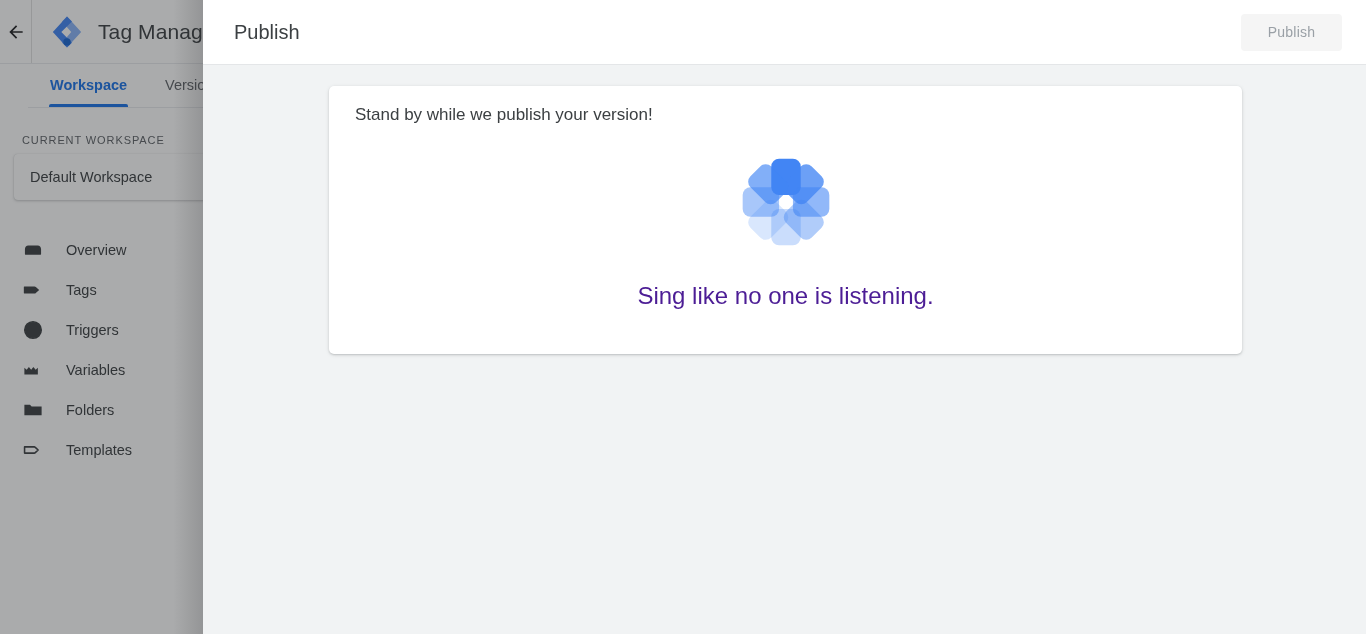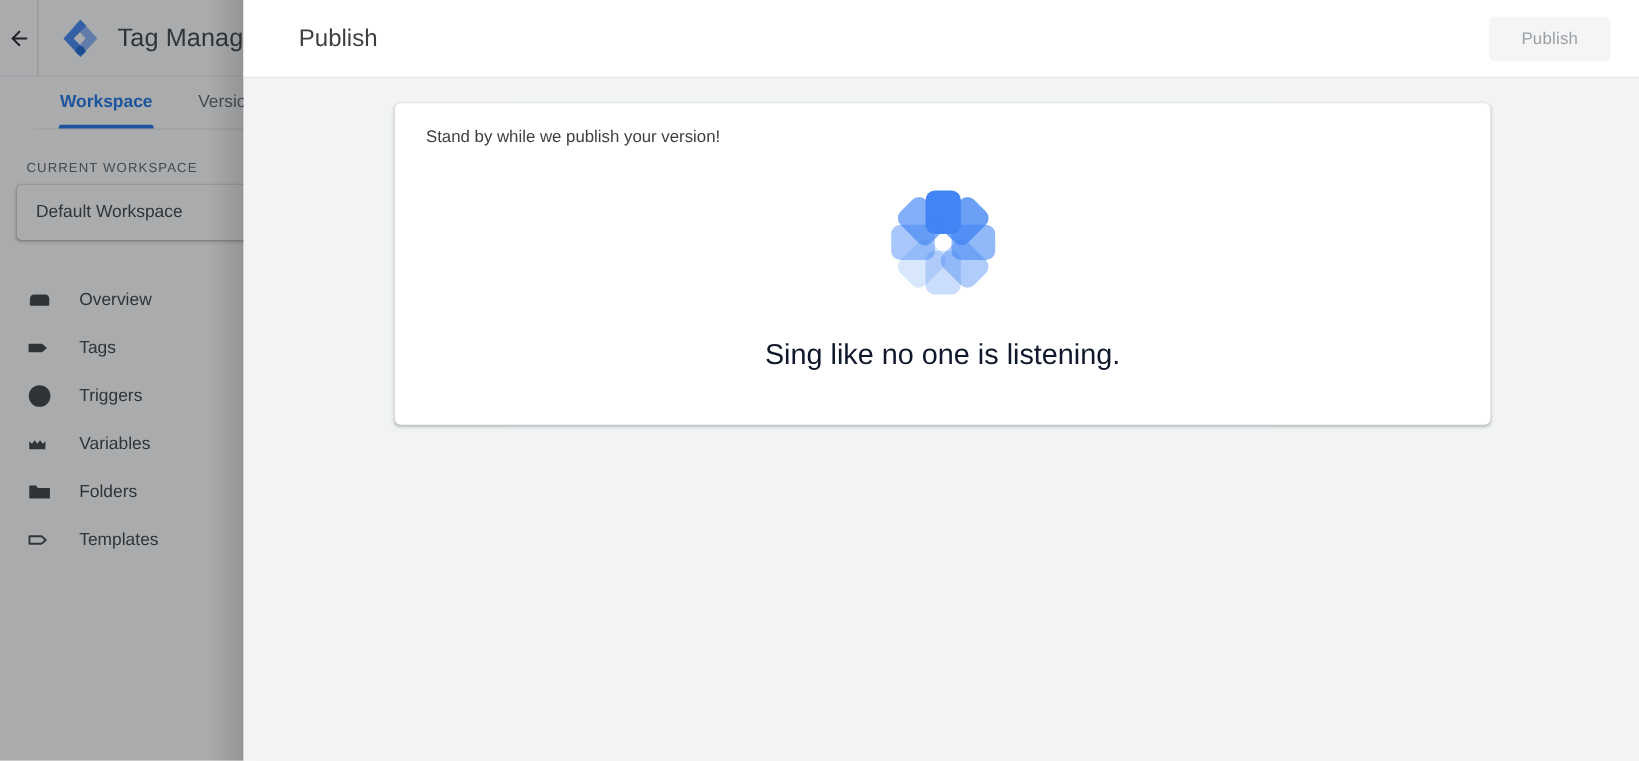--- a/index.html
+++ b/index.html
@@ -154,21 +154,21 @@
     width: 1163px; height: 634px;
     background: #f1f3f4;
     z-index: 4;
   }
   .panel-header {
     height: 65px;
     background: #ffffff;
     border-bottom: 1px solid #e4e6e8;
     display: flex;
     align-items: center;
-    padding: 0 24px 0 46px;
+    padding: 0 24px 0 31px;
   }
   .panel-title {
     font-size: 20px;
     color: #3c4043;
     flex: 1;
     white-space: nowrap;
   }
   .publish-btn {
     min-width: 101px;
     height: 37px;
@@ -193,37 +193,37 @@
     left: 126px; top: 21px;
     width: 913px;
     height: 268px;
     background: #ffffff;
     border-radius: 5px;
     box-shadow: 0 1px 2px rgba(60,64,67,.22), 0 1px 4px rgba(60,64,67,.10);
   }
   .card-msg {
     position: absolute;
     left: 26px; top: 19px;
-    font-size: 14px;
+    font-size: 17px;
     color: #3c4043;
     white-space: nowrap;
   }
   .spinner-wrap {
     position: absolute;
     left: 0; right: 0; top: 64px;
     display: flex;
     justify-content: center;
   }
   .spinner { width: 104px; height: 104px; display: block; }
   .quote {
     position: absolute;
     left: 0; right: 0; top: 196px;
     text-align: center;
     font-size: 24px;
-    color: #0f172a;
+    color: #4c1d95;
     white-space: nowrap;
   }
 </style>
 </head>
 <body>
 
 <div id="root">
 
   <div class="nav-panel">
 

